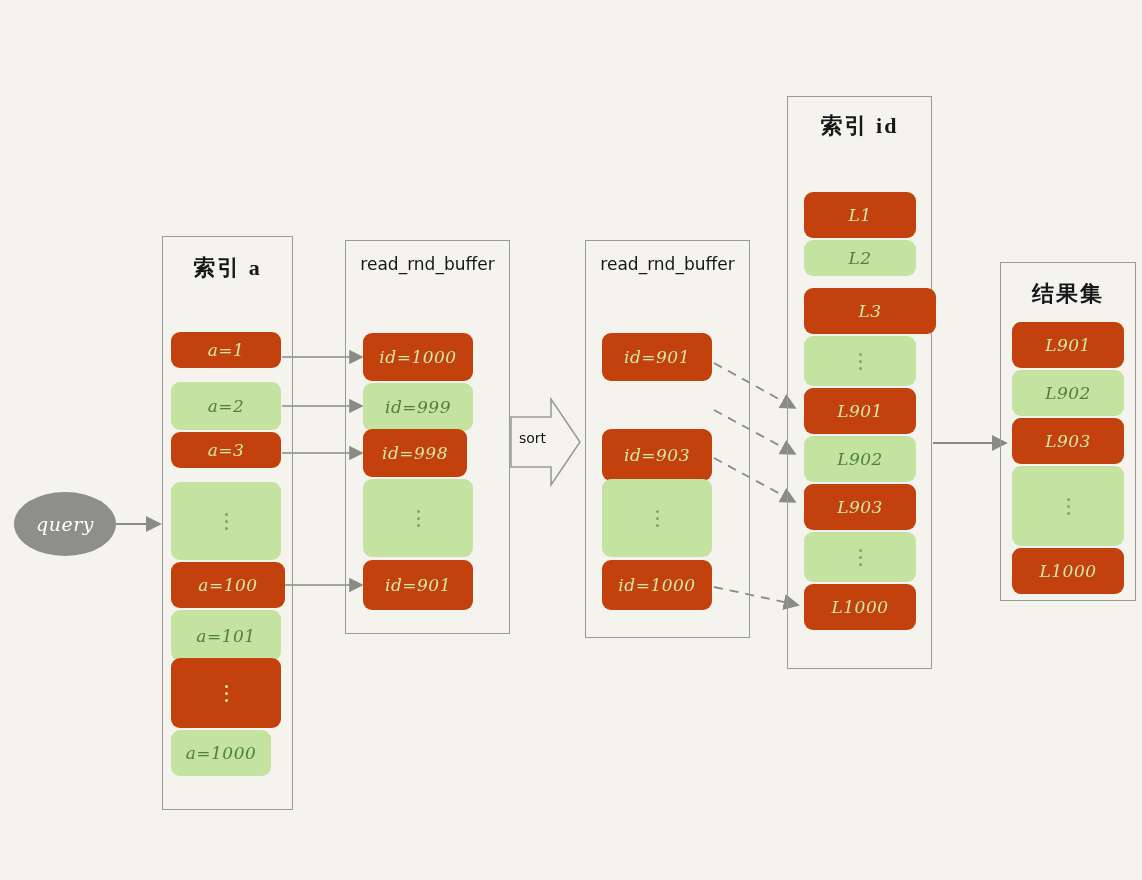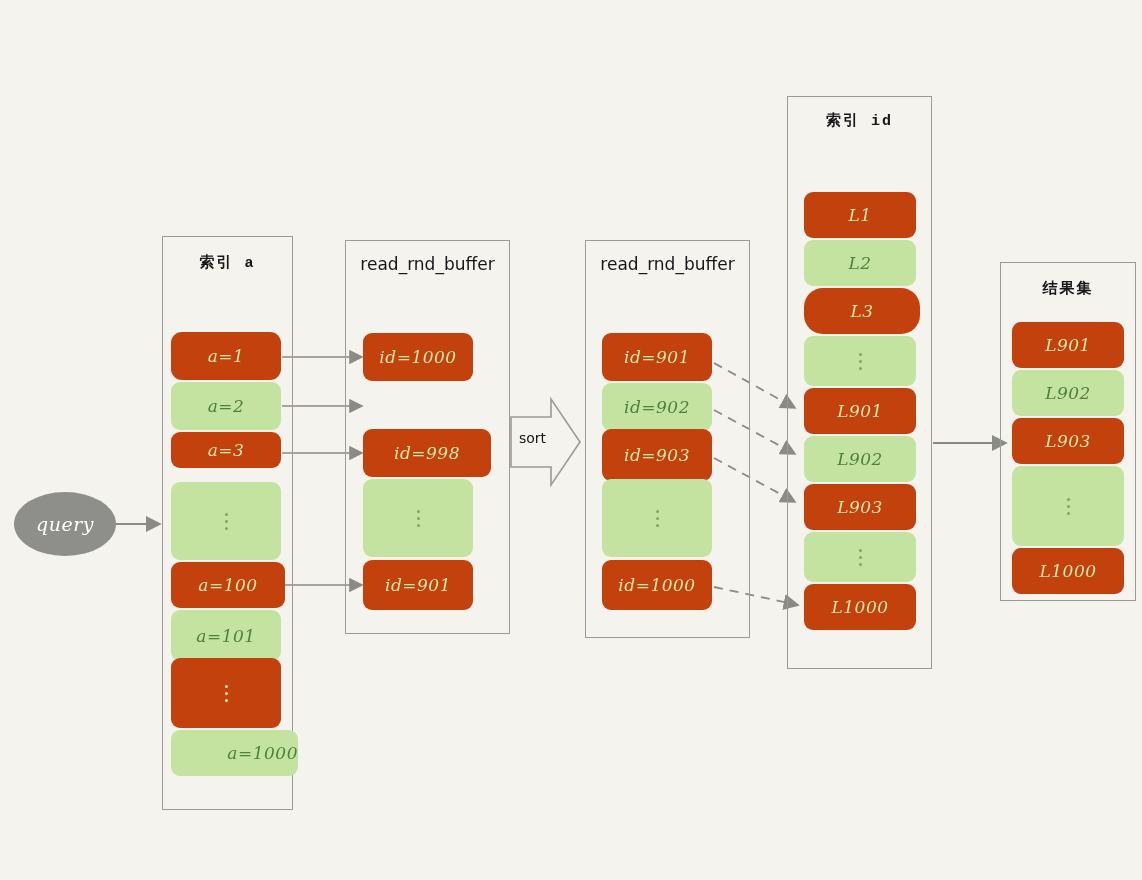--- a/index.html
+++ b/index.html
@@ -28,23 +28,23 @@
     box-sizing: border-box;
   }
   .panel-title {
     position: absolute;
     left: 0; right: 0;
     text-align: center;
     color: #17171a;
     white-space: nowrap;
   }
   .title-cn {
-    font-family: Liberation Mono, monospace;
+    font-family: Liberation Serif, serif;
     font-weight: 700;
-    font-size: 15px;
+    font-size: 22px;
     letter-spacing: 2px;
   }
   .title-en {
     font-family: "DejaVu Sans", sans-serif;
     font-size: 17px;
     letter-spacing: 0px;
   }
   .cell {
     position: absolute;
     border-radius: 9px;
@@ -146,21 +146,21 @@
 
   <div class="query-bubble" style="left:14px; top:492px; width:102px; height:64px;">
     <span>query</span>
   </div>
 
   <div class="sort-label" style="left:519px; top:430px;">sort</div>
 
   <div class="panel" style="left:162px; top:236px; width:131px; height:574px;">
     <div class="panel-title title-cn" style="top:16px;">索引 a</div>
   </div>
-  <div class="cell dark" style="left:171px; top:332px; width:110px; height:48px;border-radius:11px;">
+  <div class="cell dark" style="left:171px; top:332px; width:110px; height:36px;">
     <span>a=1</span>
   </div>
   <div class="cell light" style="left:171px; top:382px; width:110px; height:48px;">
     <span>a=2</span>
   </div>
   <div class="cell dark" style="left:171px; top:432px; width:110px; height:36px;">
     <span>a=3</span>
   </div>
   <div class="cell light ell" style="left:171px; top:482px; width:110px; height:78px;">
     <span class="ell-dots">
@@ -175,77 +175,77 @@
   <div class="cell light" style="left:171px; top:610px; width:110px; height:51px;">
     <span>a=101</span>
   </div>
   <div class="cell dark ell" style="left:171px; top:658px; width:110px; height:70px;">
     <span class="ell-dots">
         <i></i>
         <i></i>
         <i></i>
       </span>
   </div>
-  <div class="cell light" style="left:171px; top:730px; width:127px; height:46px;justify-content:flex-end;">
+  <div class="cell light" style="left:171px; top:730px; width:100px; height:46px;">
     <span>a=1000</span>
   </div>
 
   <div class="panel" style="left:345px; top:240px; width:165px; height:394px;">
     <div class="panel-title title-en" style="top:13px;">read_rnd_buffer</div>
   </div>
   <div class="cell dark" style="left:363px; top:333px; width:110px; height:48px;">
     <span>id=1000</span>
   </div>
-  <div class="cell dark" style="left:363px; top:429px; width:128px; height:48px;">
+  <div class="cell light" style="left:363px; top:383px; width:110px; height:48px;">
+    <span>id=999</span>
+  </div>
+  <div class="cell dark" style="left:363px; top:429px; width:104px; height:48px;">
     <span>id=998</span>
   </div>
   <div class="cell light ell" style="left:363px; top:479px; width:110px; height:78px;">
     <span class="ell-dots">
         <i></i>
         <i></i>
         <i></i>
       </span>
   </div>
   <div class="cell dark" style="left:363px; top:560px; width:110px; height:50px;">
     <span>id=901</span>
   </div>
 
   <div class="panel" style="left:585px; top:240px; width:165px; height:398px;">
     <div class="panel-title title-en" style="top:13px;">read_rnd_buffer</div>
   </div>
   <div class="cell dark" style="left:602px; top:333px; width:110px; height:48px;">
     <span>id=901</span>
   </div>
-  <div class="cell light" style="left:602px; top:383px; width:110px; height:48px;">
-    <span>id=902</span>
-  </div>
   <div class="cell dark" style="left:602px; top:429px; width:110px; height:52px;">
     <span>id=903</span>
   </div>
   <div class="cell light ell" style="left:602px; top:479px; width:110px; height:78px;">
     <span class="ell-dots">
         <i></i>
         <i></i>
         <i></i>
       </span>
   </div>
   <div class="cell dark" style="left:602px; top:560px; width:110px; height:50px;">
     <span>id=1000</span>
   </div>
 
   <div class="panel" style="left:787px; top:96px; width:145px; height:573px;">
     <div class="panel-title title-cn" style="top:14px;">索引 id</div>
   </div>
   <div class="cell dark" style="left:804px; top:192px; width:112px; height:46px;">
     <span>L1</span>
   </div>
-  <div class="cell light" style="left:804px; top:240px; width:112px; height:46px;">
+  <div class="cell light" style="left:804px; top:240px; width:112px; height:36px;">
     <span>L2</span>
   </div>
-  <div class="cell dark" style="left:804px; top:288px; width:116px; height:46px;border-radius:19px;">
+  <div class="cell dark" style="left:804px; top:288px; width:132px; height:46px;">
     <span>L3</span>
   </div>
   <div class="cell light ell" style="left:804px; top:336px; width:112px; height:50px;">
     <span class="ell-dots">
         <i></i>
         <i></i>
         <i></i>
       </span>
   </div>
   <div class="cell dark" style="left:804px; top:388px; width:112px; height:46px;">

